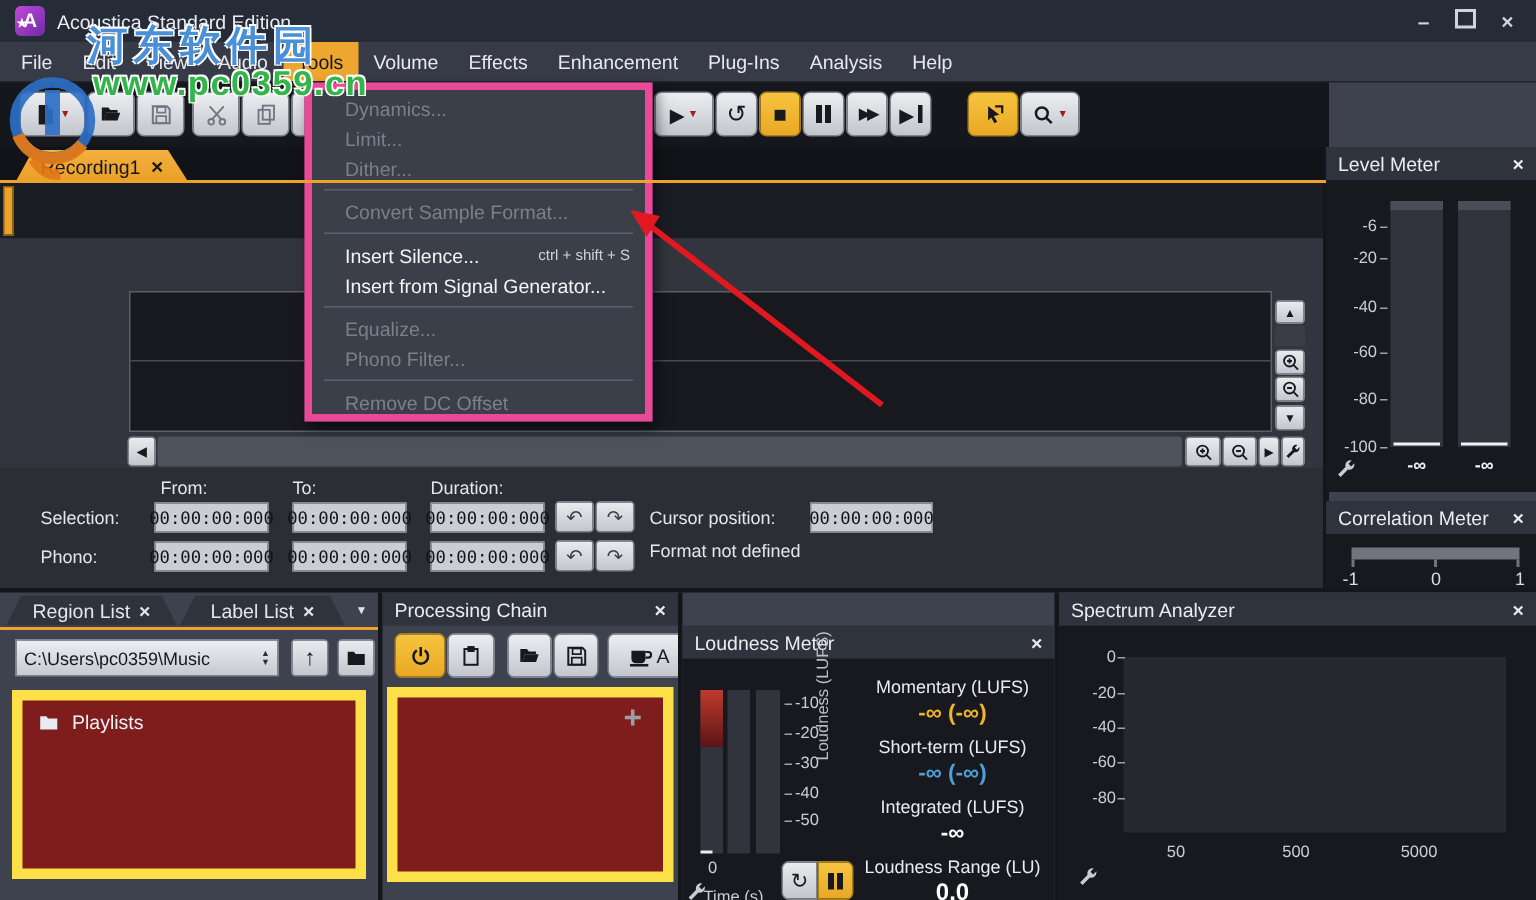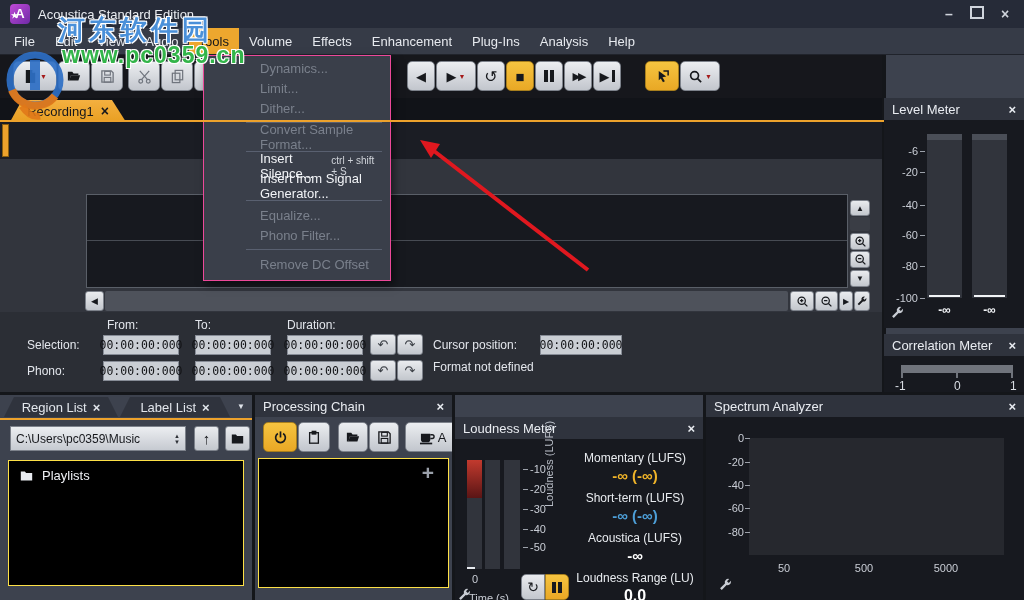--- a/index.html
+++ b/index.html
@@ -65,27 +65,27 @@
   .ticklab{position:absolute;font-size:11px;color:#c9cdd5;text-align:right;width:26px;}
   .tickdash{position:absolute;width:5px;height:1px;background:#9ca1aa;}
   .inf{position:absolute;font-size:12px;font-weight:bold;color:#f2f4f7;width:35px;text-align:center;}
   .bdock-div{top:395px;width:3px;height:205px;background:#14161a;}
   .btab{position:absolute;top:2px;height:20px;background:#2f333d;
         clip-path:polygon(10px 0,calc(100% - 10px) 0,100% 100%,0 100%);
         display:flex;align-items:center;justify-content:center;gap:6px;font-size:13px;color:#e2e6ec;}
   .combo{background:linear-gradient(#eceef1,#c6cad1);border:1px solid #7d828b;box-sizing:border-box;
          display:flex;align-items:center;font-size:12px;color:#16181c;padding:0 5px;justify-content:space-between;}
   .spin{display:flex;flex-direction:column;font-size:6px;line-height:6px;color:#2c2f35;}
-  .listbox{background:#000000;border:1px solid #fde047;box-sizing:border-box;}
+  .listbox{background:#7f1d1d;border:7px solid #fde047;box-sizing:border-box;}
   .plus{font-size:21px;font-weight:bold;color:#9aa0aa;}
   .lm-lab{position:absolute;font-size:12px;color:#e8ebef;width:150px;text-align:center;}
   .lm-val{position:absolute;font-size:15px;font-weight:bold;width:150px;text-align:center;}
   
-  .dropdown{left:203px;top:55px;width:188px;height:226px;background:#3a3f4a;border:1px solid #ec4899;
-            box-sizing:border-box;z-index:50;box-shadow:3px 4px 8px rgba(0,0,0,.5);padding-top:2px;padding-left:34px;}
+  .dropdown{left:203px;top:55px;width:232px;height:226px;background:#3a3f4a;border:5px solid #ec4899;
+            box-sizing:border-box;z-index:50;box-shadow:3px 4px 8px rgba(0,0,0,.5);padding-top:2px;}
   .dd-item{height:20px;display:flex;align-items:center;padding:0 10px 0 22px;font-size:13px;justify-content:space-between;}
   .dd-item.disabled{color:#7a808c;}
   .dd-item.enabled{color:#f3f5f8;}
   .dd-short{font-size:10px;color:#d0d4da;}
   .dd-sep{height:1px;background:#596070;margin:4px 8px;}
   
   .arrow-layer{left:0;top:0;width:1024px;height:600px;z-index:80;pointer-events:none;}
   .wm{z-index:90;pointer-events:none;text-align:center;}
   .wm1{left:58px;top:12px;font-size:27px;font-weight:bold;color:#4a90d9;letter-spacing:4px;
        text-shadow:-1px -1px 0 #fff,1px -1px 0 #fff,-1px 1px 0 #fff,1px 1px 0 #fff;}
@@ -464,21 +464,21 @@
         </div>
       <div class="abs btn orange" style="left:90px;top:135px;width:24px;height:26px;border-radius:0 5px 5px 0;">
           <span class="pbar" style="height:11px;"></span>
           <span class="pbar" style="height:11px;"></span>
         </div>
 
       <span class="lm-lab" style="left:105px;top:12px;">Momentary (LUFS)</span>
       <span class="lm-val" style="left:105px;top:28px;color:#f0b429;">-∞ (-∞)</span>
       <span class="lm-lab" style="left:105px;top:52px;">Short-term (LUFS)</span>
       <span class="lm-val" style="left:105px;top:68px;color:#4d9fd8;">-∞ (-∞)</span>
-      <span class="lm-lab" style="left:105px;top:92px;">Acoustica (LUFS)</span>
+      <span class="lm-lab" style="left:105px;top:92px;">Integrated (LUFS)</span>
       <span class="lm-val" style="left:105px;top:108px;color:#fff;">-∞</span>
       <span class="lm-lab" style="left:105px;top:132px;">Loudness Range (LU)</span>
       <span class="lm-val" style="left:105px;top:148px;color:#fff;font-size:16px;">0.0</span>
     </div>
   </div>
 
   <div class="abs" style="left:706px;top:395px;width:318px;height:205px;">
     <div class="phead">
       <span>Spectrum Analyzer</span>
       <span class="pclose">×</span>

